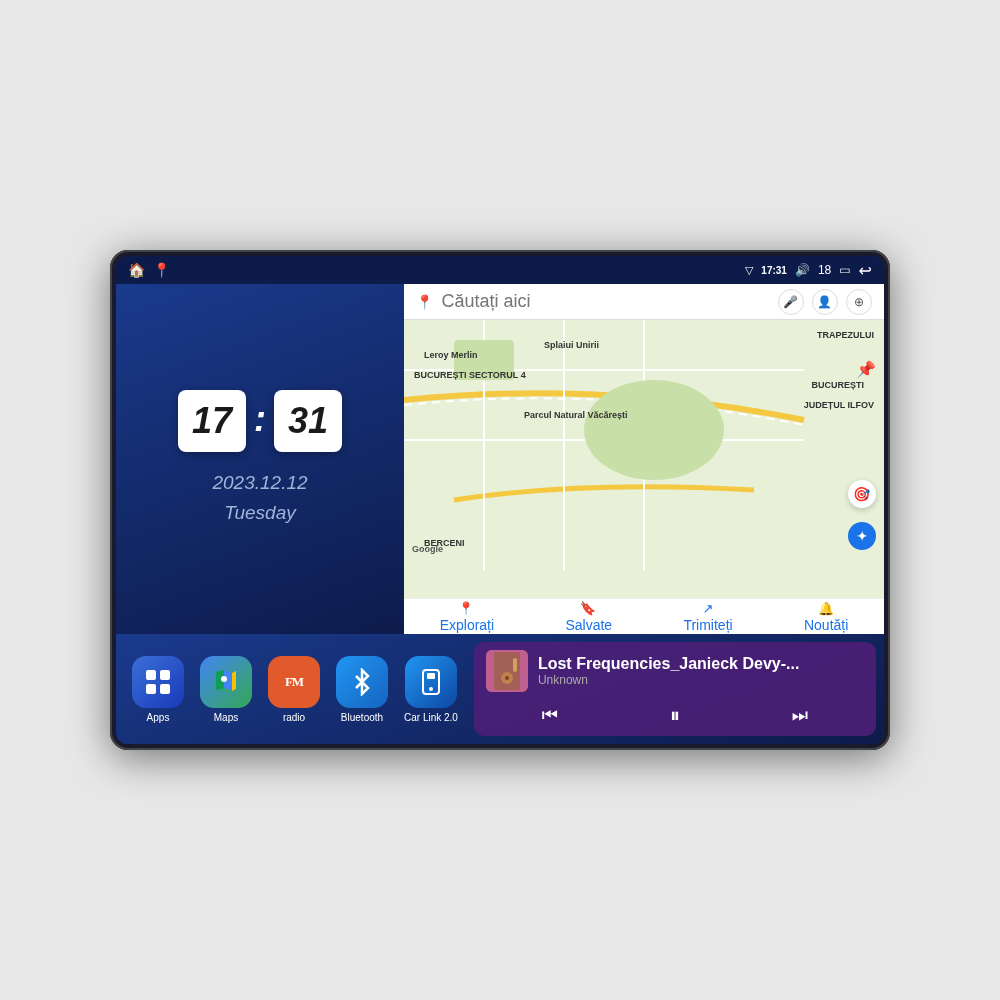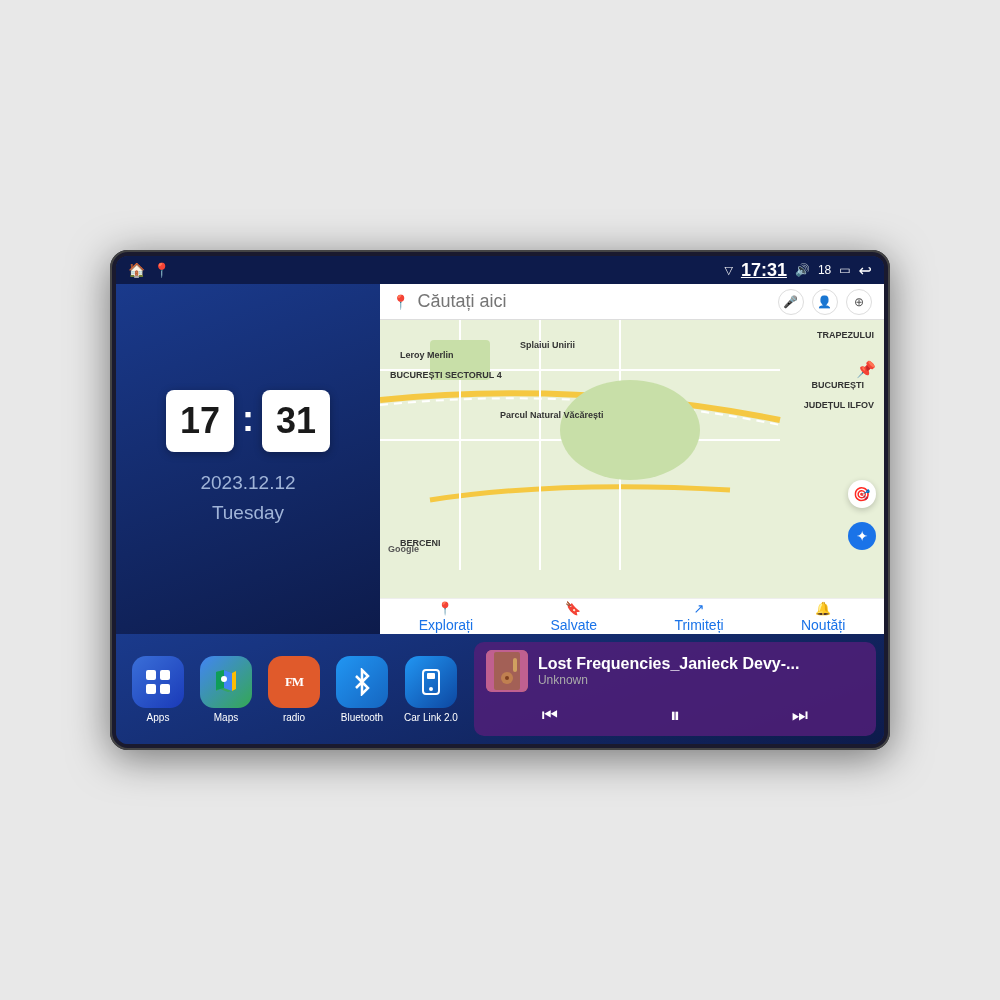--- a/index.html
+++ b/index.html
@@ -58,42 +58,42 @@
     .status-right {
       display: flex;
       align-items: center;
       gap: 8px;
       color: white;
       font-size: 12px;
     }
 
     .status-time {
       font-weight: bold;
-      font-size: 18px;
-      text-decoration: underline;
+      font-size: 10px;
     }
 
     
     .main-content {
       flex: 1;
       display: flex;
       flex-direction: row;
       overflow: hidden;
     }
 
     
     .left-panel {
-      width: 264px;
+      width: 288px;
       background: linear-gradient(160deg, #1a3a8c 0%, #0d1b4b 100%);
       display: flex;
       flex-direction: column;
       align-items: center;
       justify-content: center;
       padding: 16px;
       flex-shrink: 0;
+      font-style: italic;
     }
 
     .clock-widget {
       display: flex;
       gap: 8px;
       align-items: center;
       margin-bottom: 16px;
     }
 
     .clock-digit {

